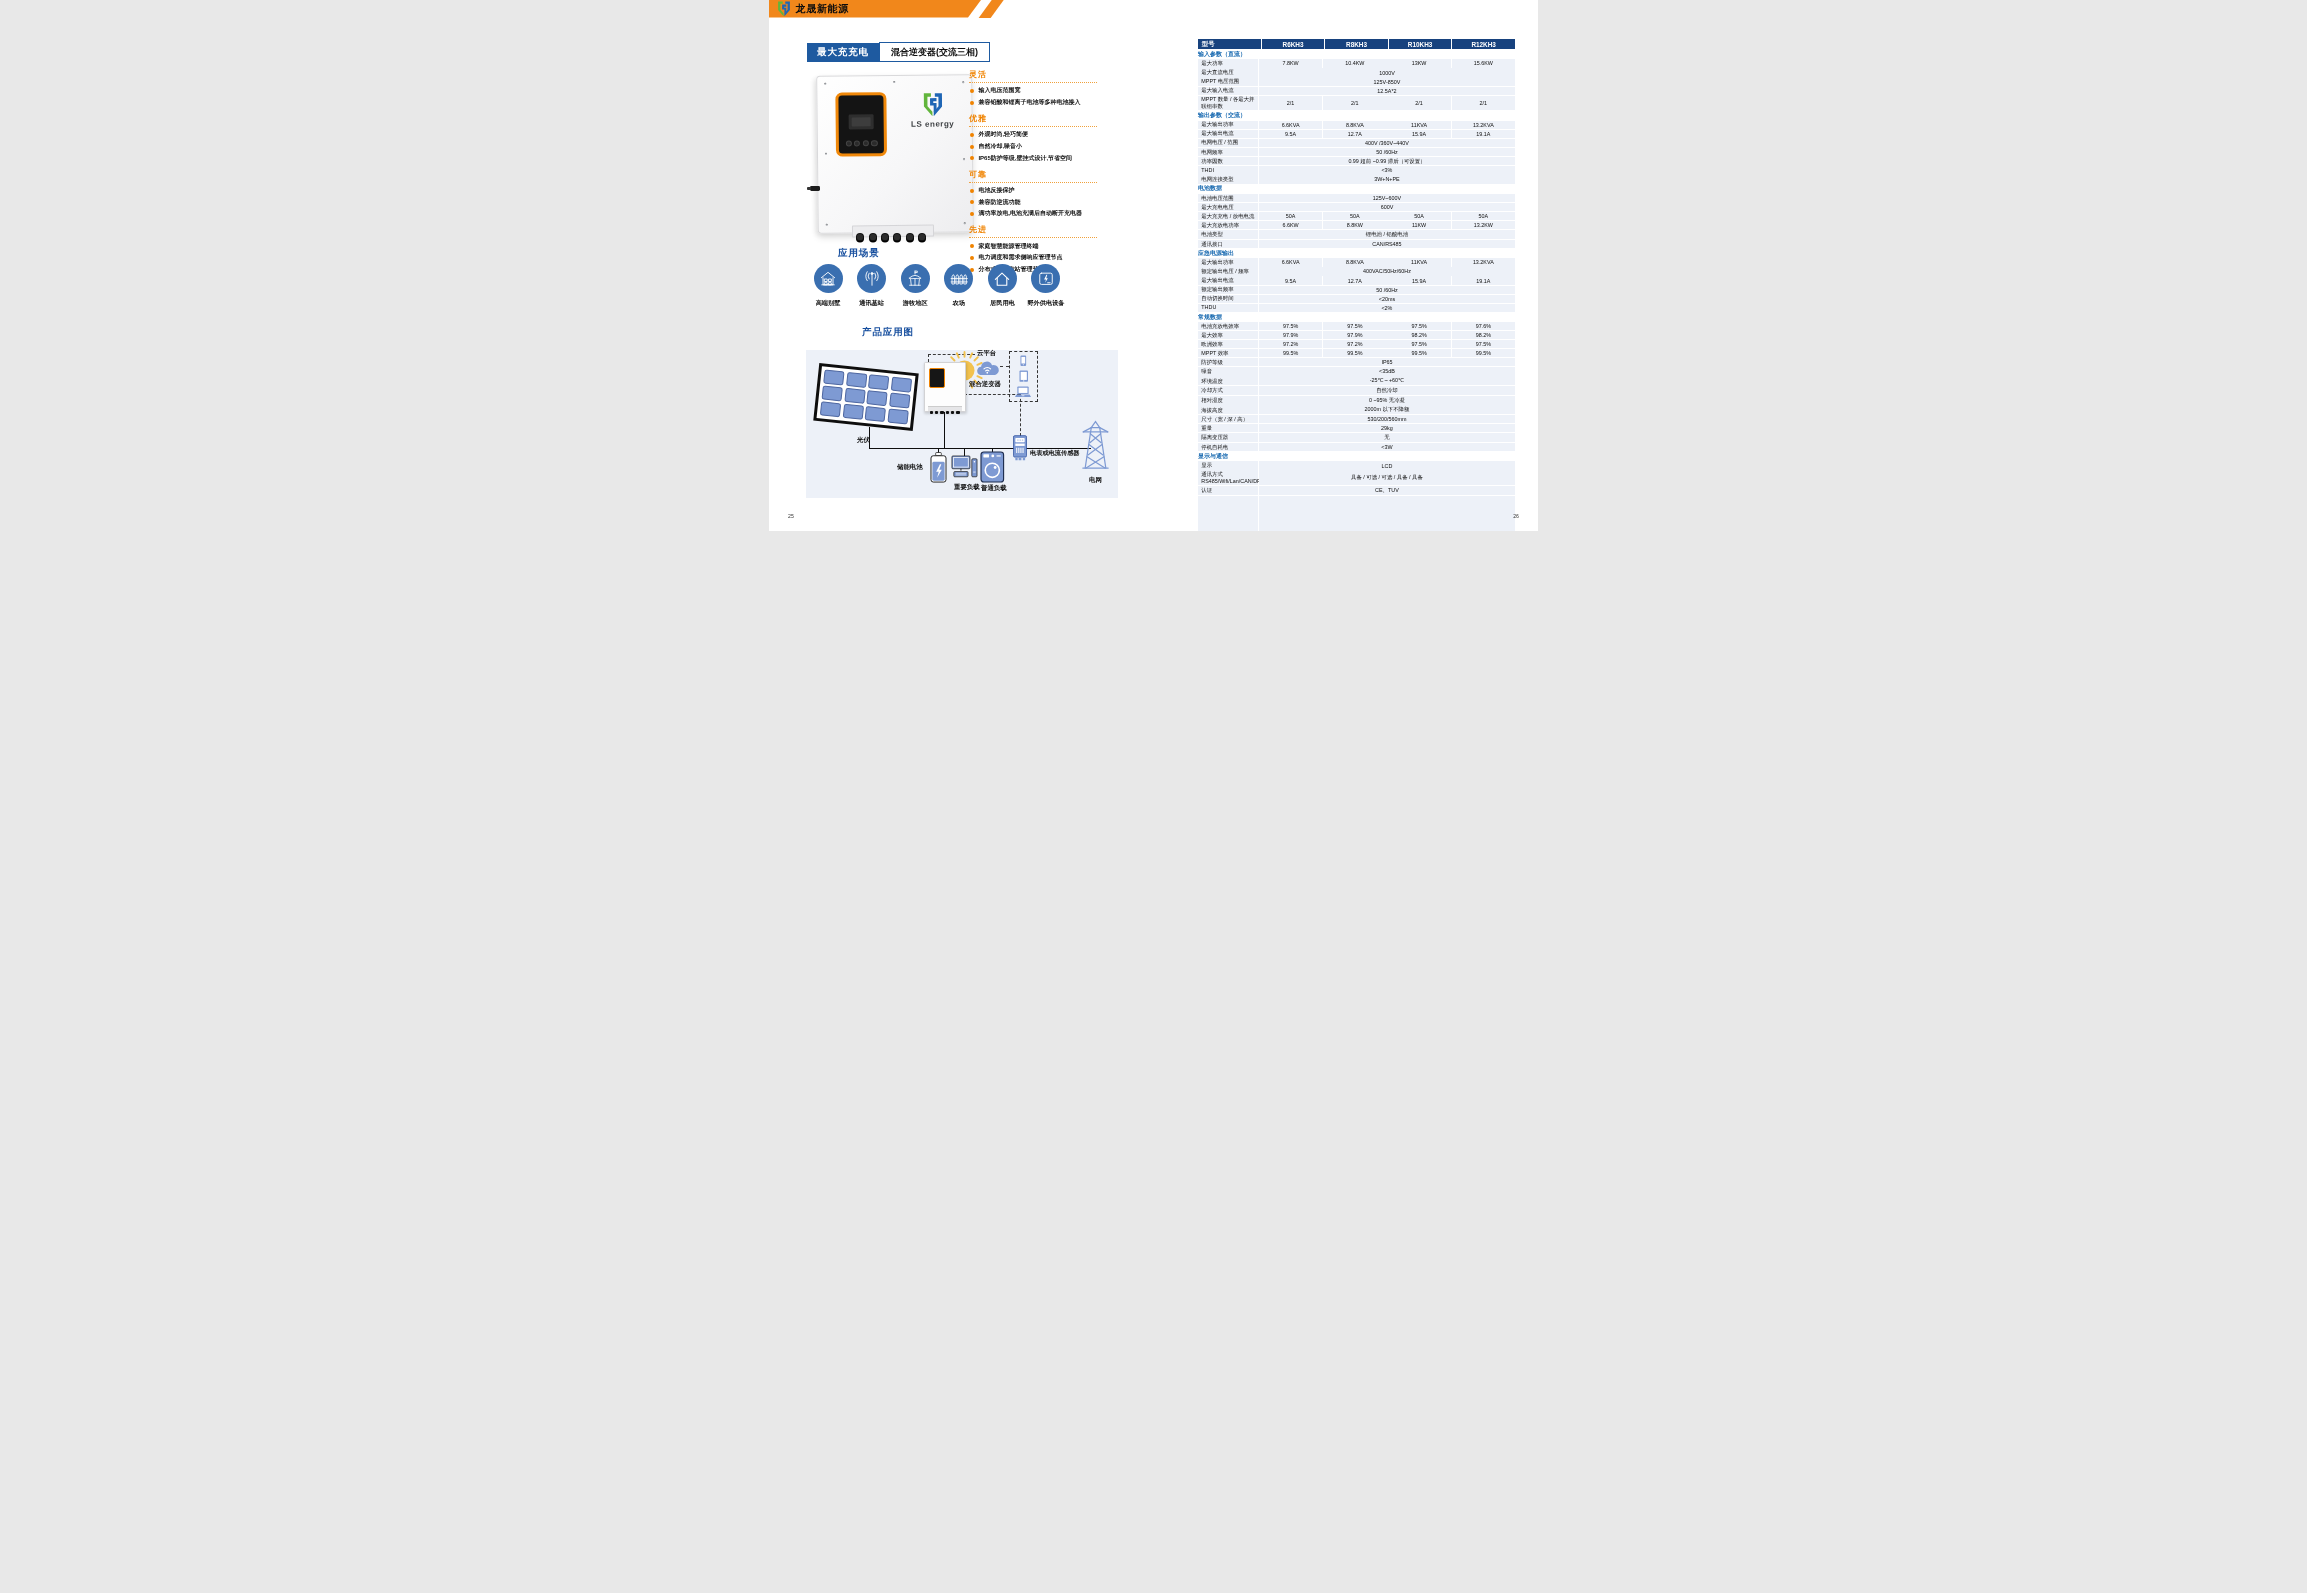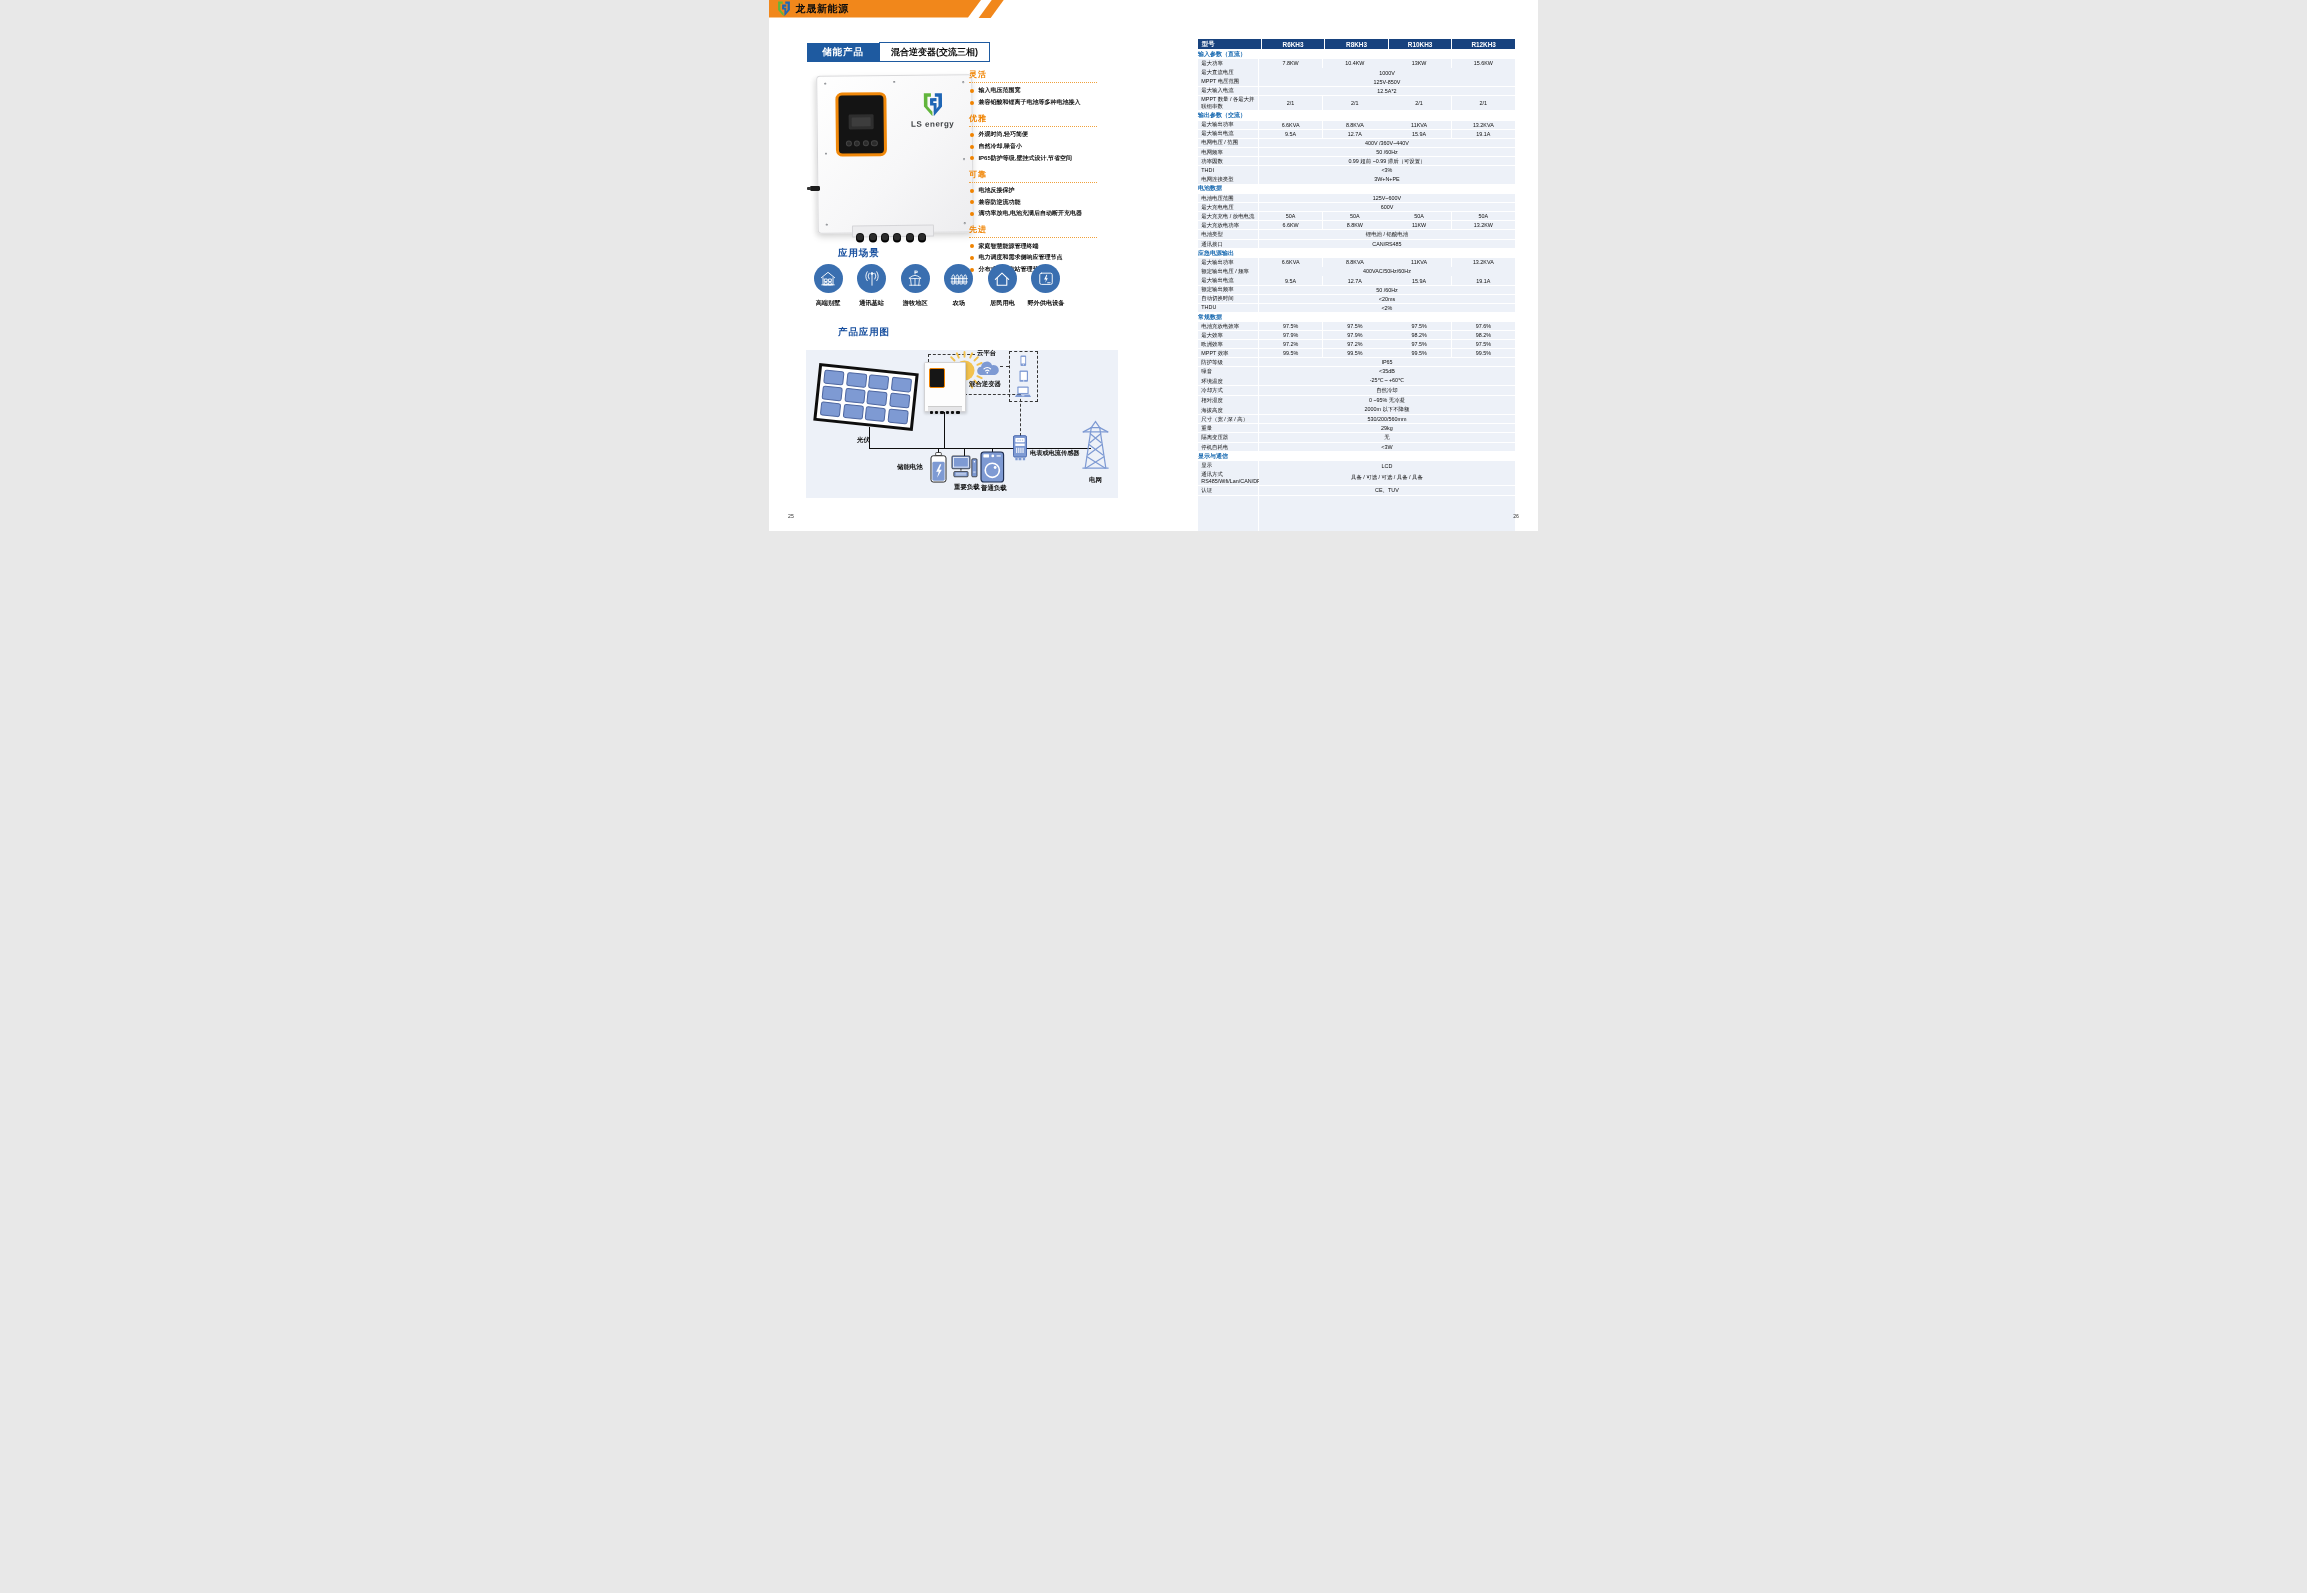--- a/index.html
+++ b/index.html
@@ -49,21 +49,21 @@
   .feature-block{margin-bottom:6.2px;}
   
   .scen-title,.diagram-title{position:absolute;left:38px;font-size:9.5px;font-weight:bold;color:#164E9E;letter-spacing:0.9px;padding-left:31px;}
   .scen-title{top:247px;}
   .scenarios{position:absolute;left:40px;top:264px;width:256px;display:flex;justify-content:space-between;}
   .scenario{width:38px;display:flex;flex-direction:column;align-items:center;}
   .scen-circle{width:29px;height:29px;border-radius:50%;background:#3A6FB0;display:flex;align-items:center;justify-content:center;}
   .scen-circle svg{width:20px;height:20px;}
   .scen-label{margin-top:6.2px;font-size:6.2px;font-weight:bold;color:#0d0d0d;white-space:nowrap;}
   
-  .diagram-title{top:326px;}
+  .diagram-title{top:326px;margin-left:24px;}
   .diagram{position:absolute;left:37px;top:350px;width:312px;height:148px;background:#EDF1F8;}
   .d-label{position:absolute;font-size:6.4px;font-weight:bold;color:#0d0d0d;white-space:nowrap;}
   .solar{position:absolute;left:10.4px;top:18px;width:100px;height:58px;border:3.3px solid #0e0e0e;background:#fff;
          transform:rotate(6deg);display:grid;grid-template-columns:repeat(4,1fr);gap:2.8px;padding:3.3px;box-sizing:border-box;}
   .solar i{background:#7E9AD3;border:0.5px solid #4d66a0;border-radius:2.4px;}
   .sun{position:absolute;left:138px;top:0px;}
   .d-inverter{position:absolute;left:118px;top:12.3px;width:40px;height:48px;background:#fdfdfd;border:0.5px solid #d2d2d4;
               border-radius:1.4px;box-shadow:0.9px 1.4px 2.8px rgba(0,0,0,.15);}
   .d-inverter .scr{position:absolute;left:3.8px;top:4.3px;width:14px;height:18px;background:#161616;border:1.4px solid #F08300;border-radius:1.9px;}
   .d-inverter .strip{position:absolute;left:2.8px;bottom:0;width:34px;height:4.3px;background:#e6e6e8;border-top:0.5px solid #ccc;}
@@ -98,21 +98,21 @@
 
   <div class="top-bar"></div>
   <div class="top-stripe"></div>
   <svg class="brand-logo" viewBox="0 0 64 76">
     <path d="M4 2 H26 V13 H15 V42 L30 59 V73 L4 43 Z" fill="#62B53C"></path>
     <path d="M60 2 H38 V13 H49 V42 L34 59 V73 L60 43 Z" fill="#1F66B5"></path>
     <path d="M23 17 H43 V27 H33 V32 H43 V51 L34 61 V40 H23 Z" fill="#1F66B5"></path>
   </svg>
   <div class="brand-name">龙晟新能源</div>
 
-  <div class="cat-box">储能产品</div>
+  <div class="cat-box">最大充充电</div>
   <div class="prod-box">混合逆变器(交流三相)</div>
 
   <div class="photo">
     <div class="inv-body">
       <div class="screw" style="left:6.6px;top:5.7px"></div>
         <div class="screw" style="right:6.6px;top:5.7px"></div>
       <div class="screw" style="left:6.6px;top:76px"></div>
         <div class="screw" style="right:6.6px;top:83px"></div>
       <div class="screw" style="left:6.6px;bottom:6.6px"></div>
         <div class="screw" style="right:6.6px;bottom:6.6px"></div>

